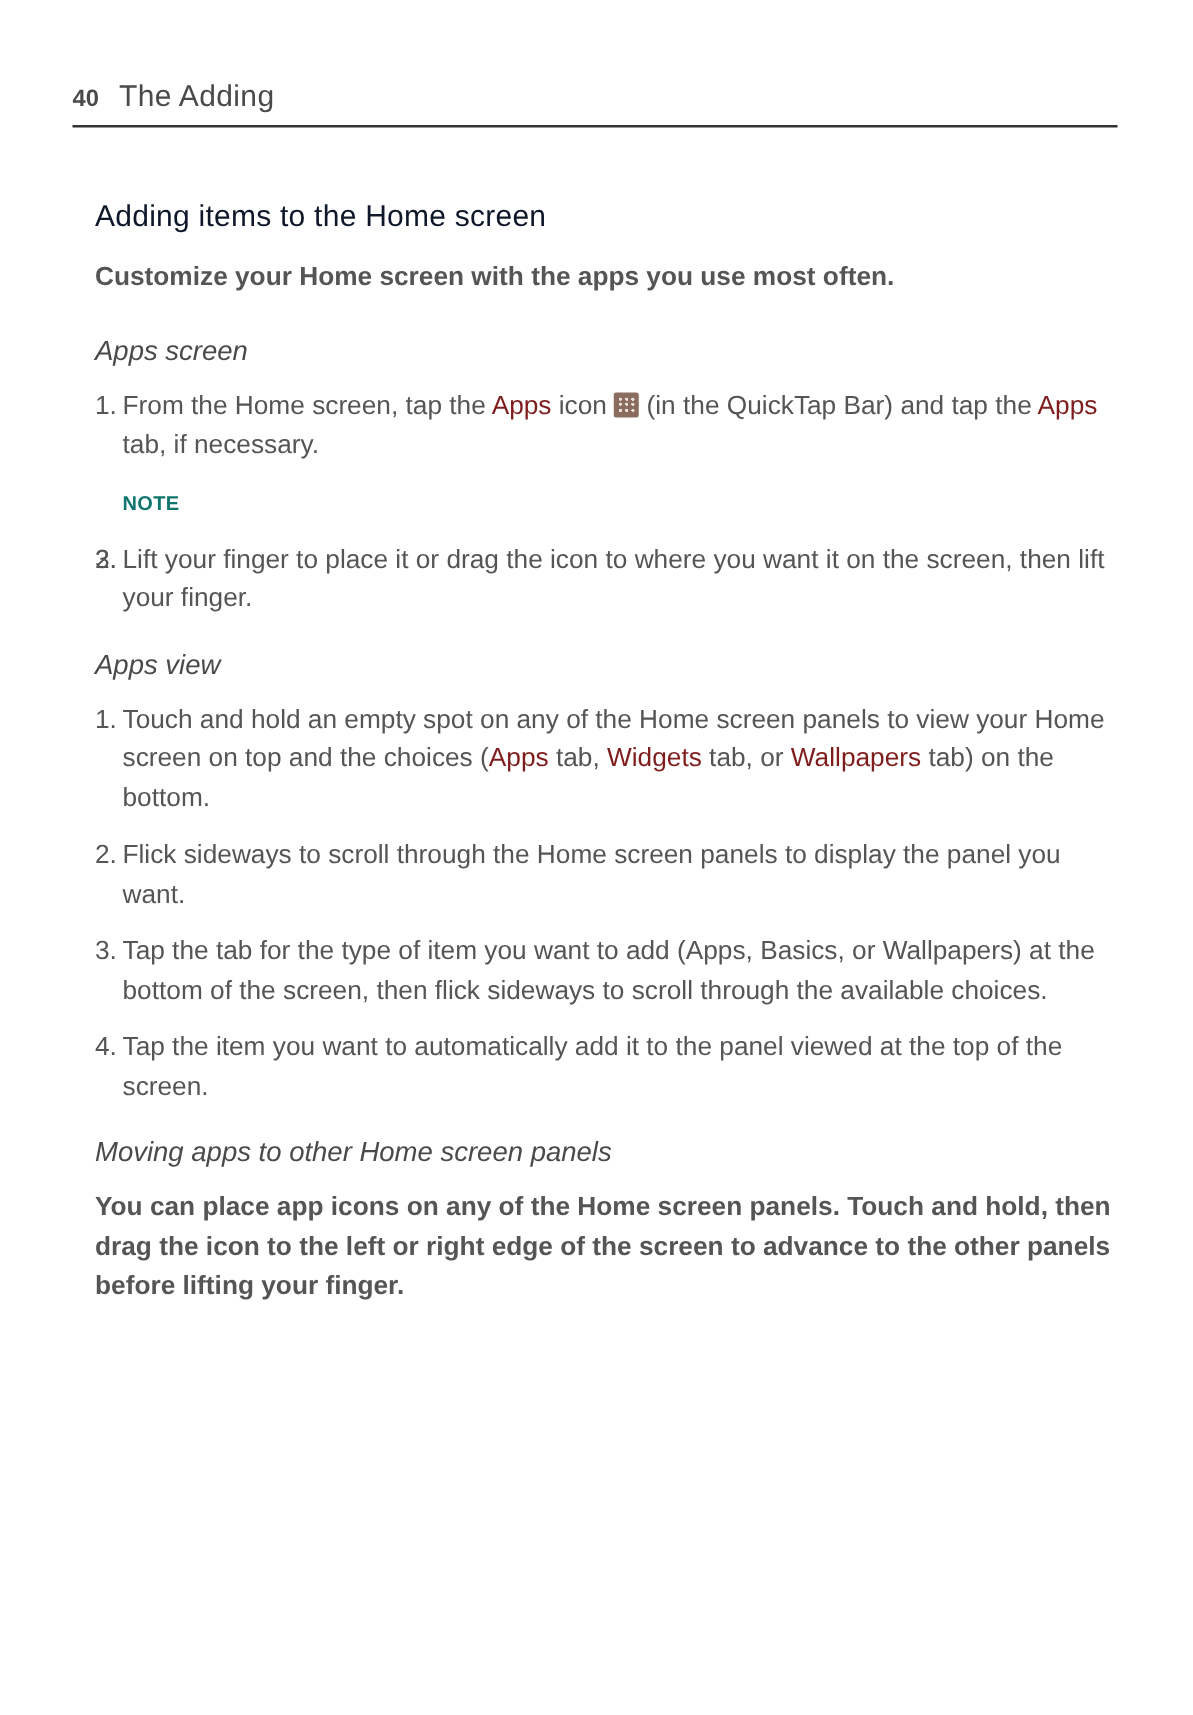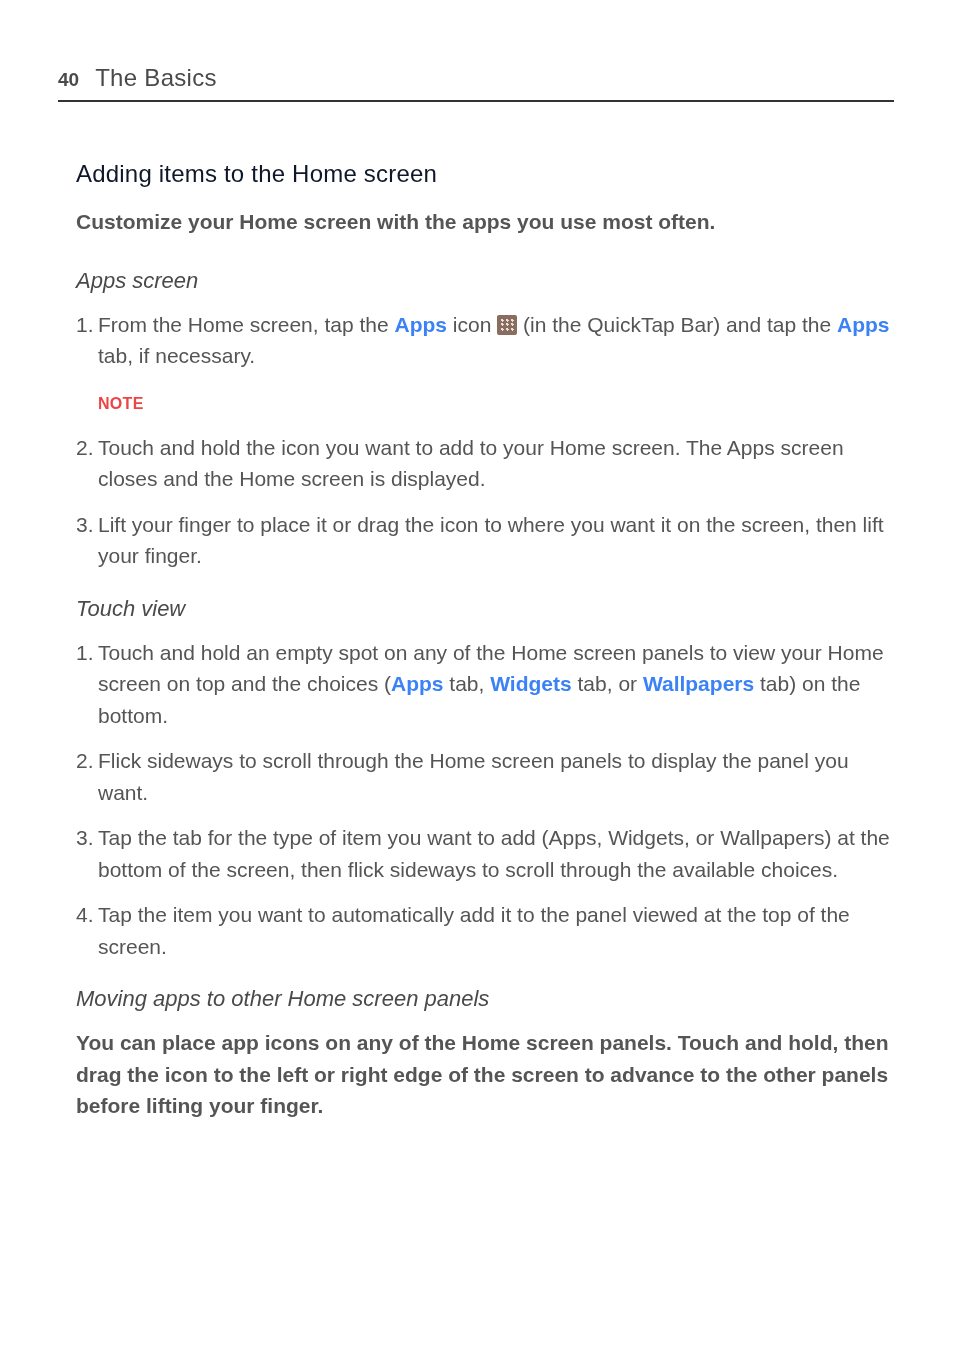--- a/index.html
+++ b/index.html
@@ -71,22 +71,22 @@
       margin-bottom: 14px;
       padding-left: 22px;
       position: relative;
     }
     .list li .num {
       position: absolute;
       left: 0;
       top: 0;
     }
     .emph {
-      color: #3b82f6;
-      font-weight: 700;
+      color: #7f1d1d;
+      font-weight: 400;
     }
     .apps-icon {
       display: inline-block;
       width: 20px;
       height: 20px;
       background: #8a6d5f;
       vertical-align: -3px;
       position: relative;
       border-radius: 2px;
     }
@@ -111,21 +111,21 @@
       background-repeat: no-repeat;
       background-position: 0 0, 4.7px 0, 9.4px 0, 0 4.7px, 4.7px 4.7px, 9.4px 4.7px, 0 9.4px, 4.7px 9.4px, 9.4px 9.4px;
     }
     .note-block {
       display: flex;
       padding-left: 40px;
       margin-bottom: 16px;
       margin-top: 6px;
     }
     .note-label {
-      color: #ef4444;
+      color: #0f766e;
       font-weight: bold;
       font-size: 16px;
       margin-right: 18px;
       flex-shrink: 0;
       letter-spacing: 0.3px;
     }
     .note-text {
       color: #555;
       font-size: 16.5px;
       line-height: 1.45;
@@ -133,62 +133,61 @@
     .note-emph {
       font-weight: 500;
       color: #333;
     }
   </style>
 </head>
 <body>
 
 <div class="header">
   <span class="page-num">40</span>
-  <span class="header-title">The Basics</span>
+  <span class="header-title">The Adding</span>
 </div>
 
 <div class="section-title">Adding items to the Home screen</div>
 <div class="body-text">Customize your Home screen with the apps you use most often.</div>
 
 <div class="subsection">Apps screen</div>
 <ol class="list">
   <li>
     <span class="num">1.</span>
     <span>From the Home screen, tap the </span><span class="emph">Apps</span><span> icon </span><span class="apps-icon"></span><span> (in the QuickTap Bar) and tap the </span><span class="emph">Apps</span><span> tab, if necessary.</span>
   </li>
 </ol>
 
 <div class="note-block">
   <span class="note-label">NOTE</span>
 </div>
 
 <ol class="list">
   <li>
     <span class="num">2.</span>
-    <span>Touch and hold the icon you want to add to your Home screen. The Apps screen closes and the Home screen is displayed.</span>
   </li>
   <li>
     <span class="num">3.</span>
     <span>Lift your finger to place it or drag the icon to where you want it on the screen, then lift your finger.</span>
   </li>
 </ol>
 
-<div class="subsection">Touch view</div>
+<div class="subsection">Apps view</div>
 <ol class="list">
   <li>
     <span class="num">1.</span>
     <span>Touch and hold an empty spot on any of the Home screen panels to view your Home screen on top and the choices (</span><span class="emph">Apps</span><span> tab, </span><span class="emph">Widgets</span><span> tab, or </span><span class="emph">Wallpapers</span><span> tab) on the bottom.</span>
   </li>
   <li>
     <span class="num">2.</span>
     <span>Flick sideways to scroll through the Home screen panels to display the panel you want.</span>
   </li>
   <li>
     <span class="num">3.</span>
-    <span>Tap the tab for the type of item you want to add (Apps, Widgets, or Wallpapers) at the bottom of the screen, then flick sideways to scroll through the available choices.</span>
+    <span>Tap the tab for the type of item you want to add (Apps, Basics, or Wallpapers) at the bottom of the screen, then flick sideways to scroll through the available choices.</span>
   </li>
   <li>
     <span class="num">4.</span>
     <span>Tap the item you want to automatically add it to the panel viewed at the top of the screen.</span>
   </li>
 </ol>
 
 <div class="subsection">Moving apps to other Home screen panels</div>
 <div class="body-text">You can place app icons on any of the Home screen panels. Touch and hold, then drag the icon to the left or right edge of the screen to advance to the other panels before lifting your finger.</div>
 

